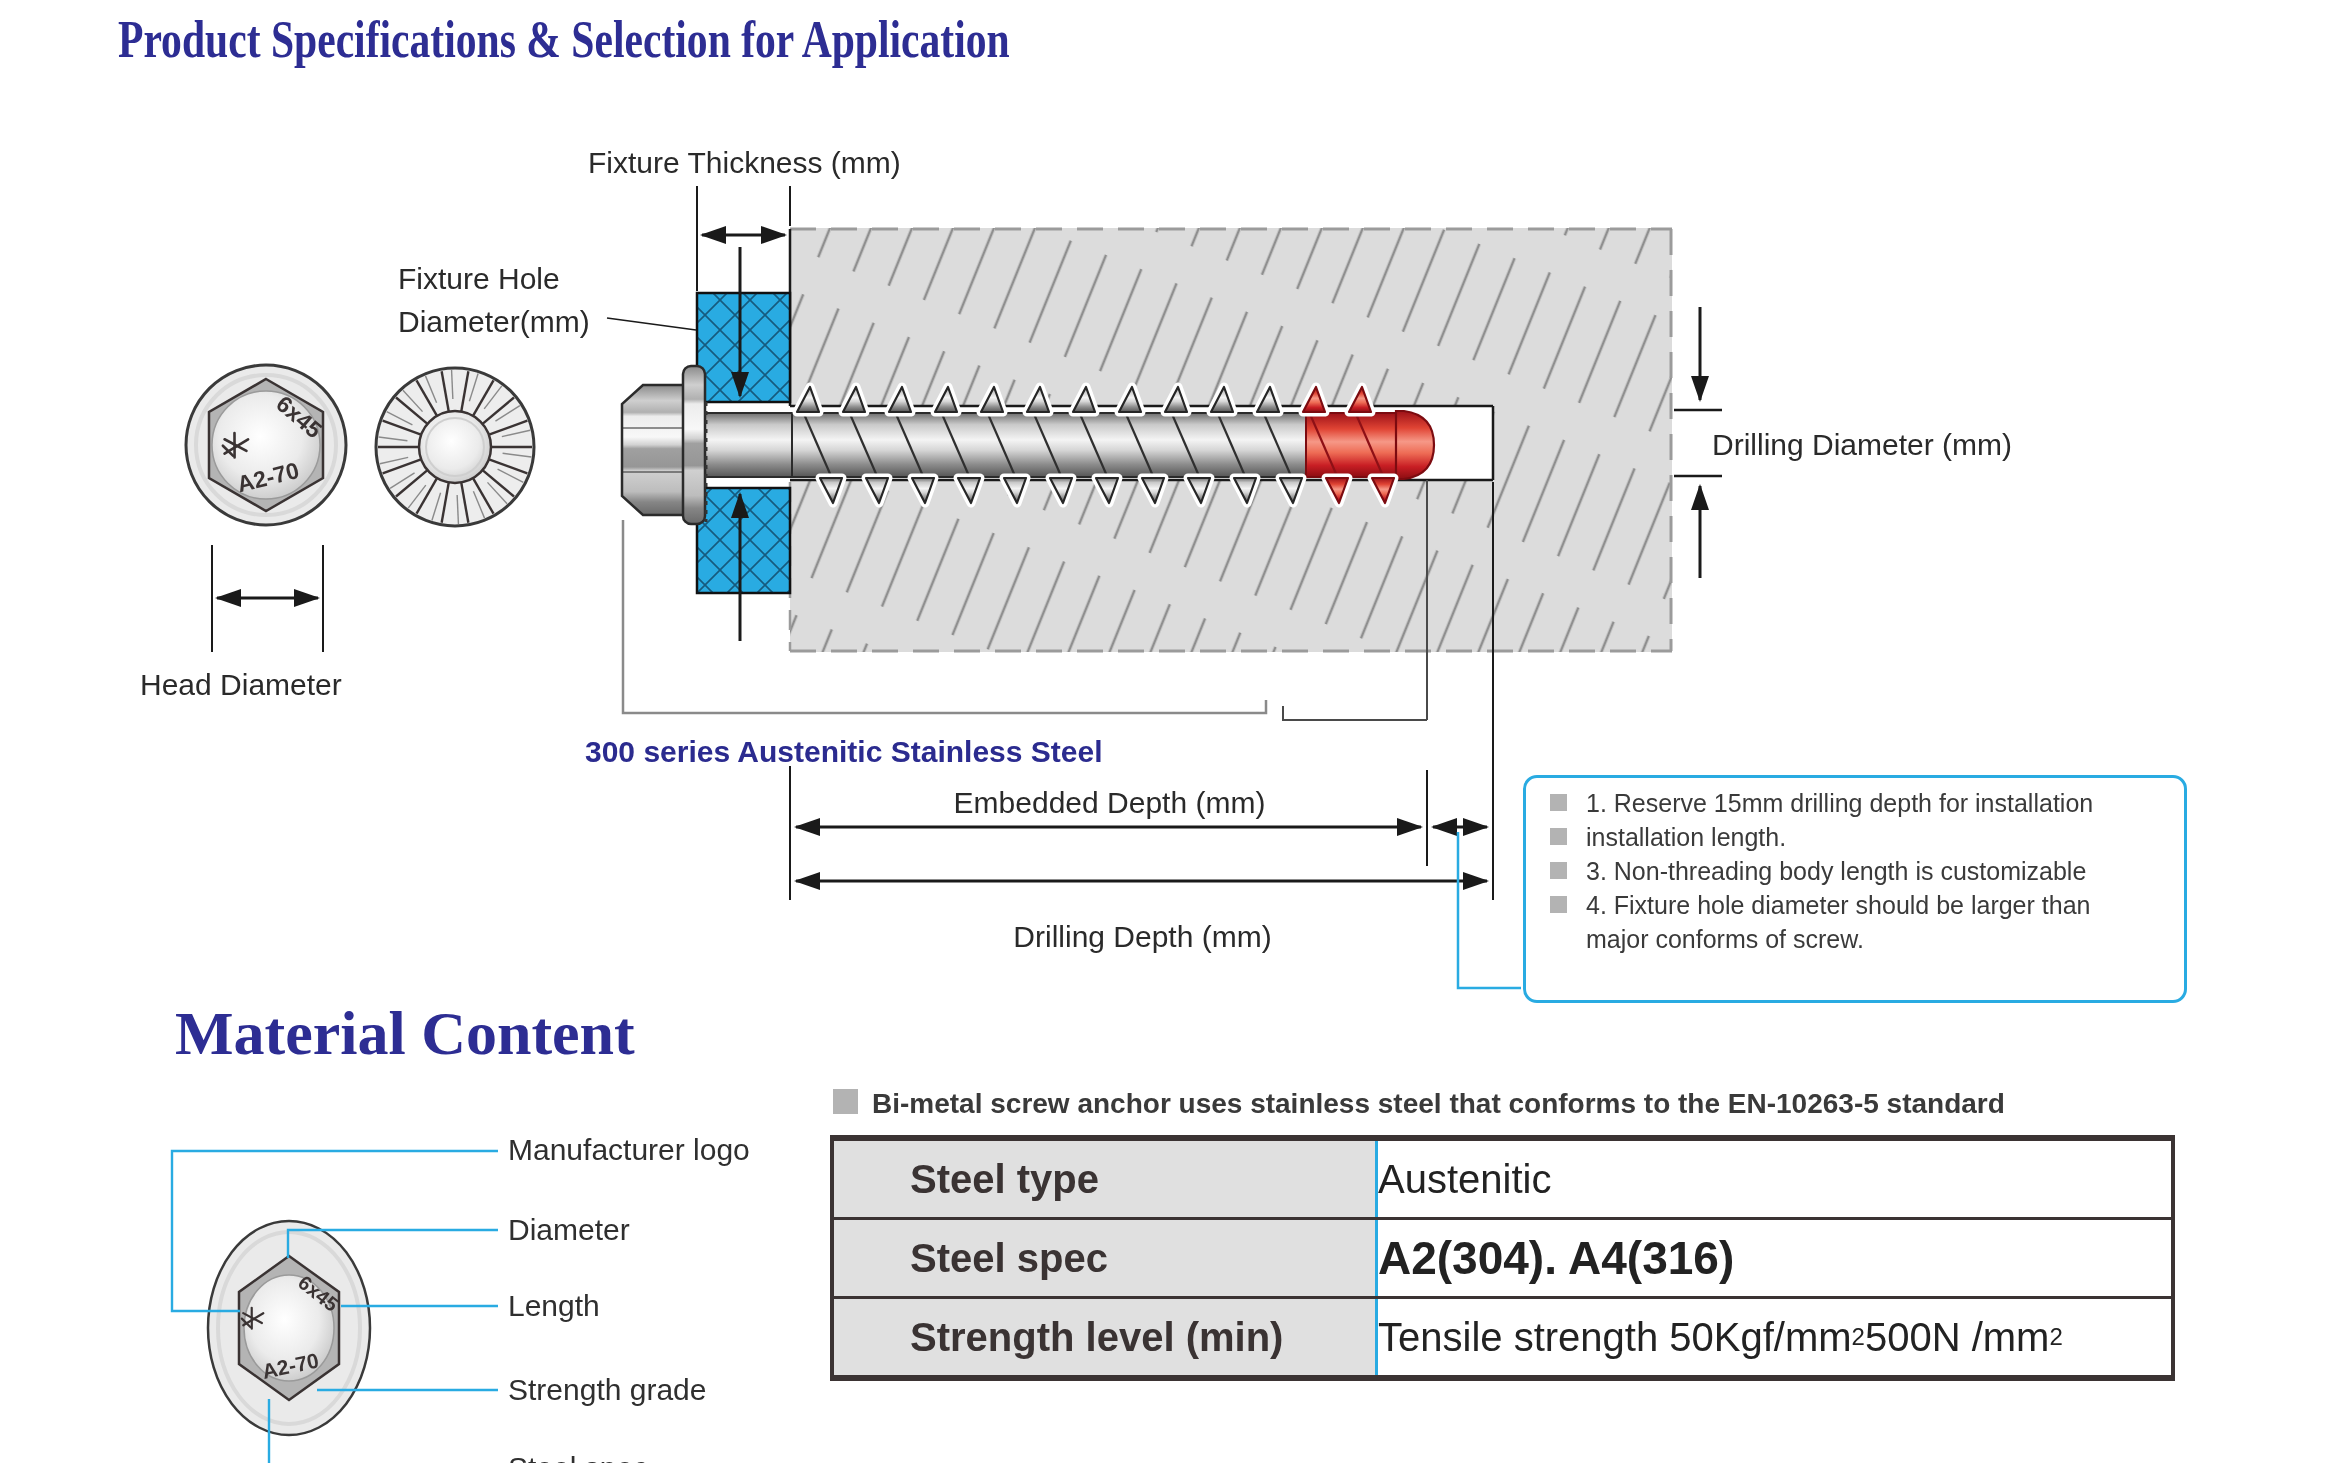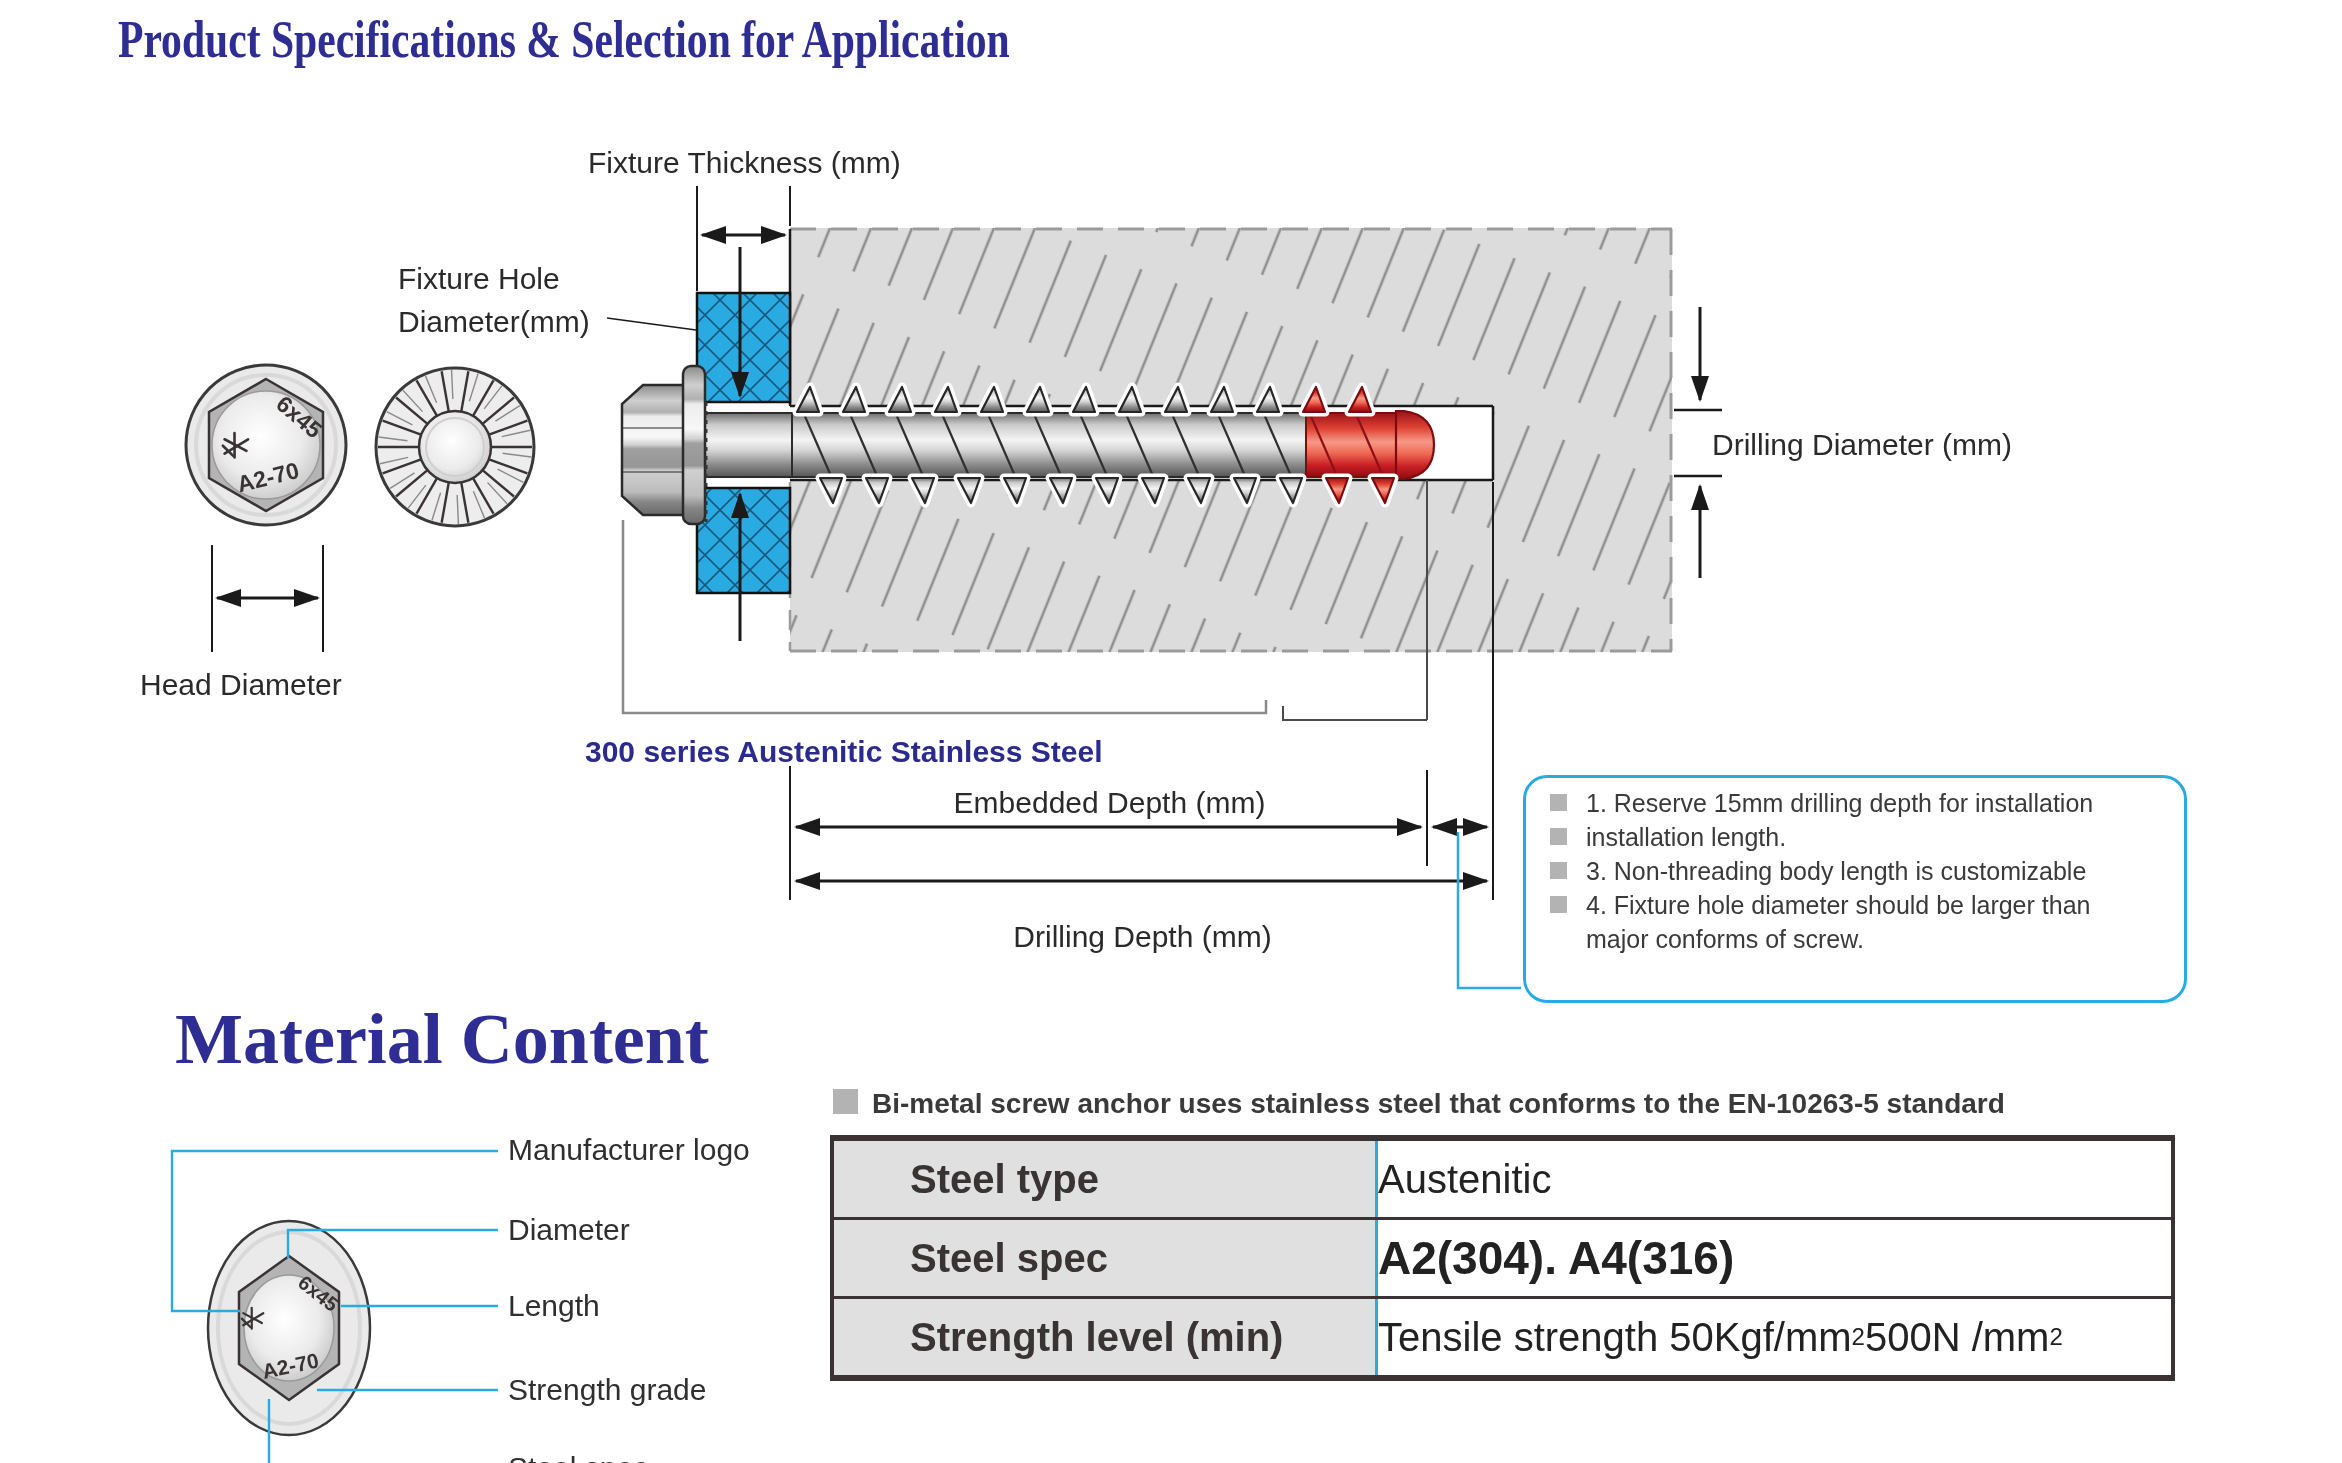--- a/index.html
+++ b/index.html
@@ -4,28 +4,28 @@
 <style>
   * { box-sizing: border-box; margin:0; padding:0; }
   html,body { background:#ffffff; }
   .page { position:relative; width:2342px; height:1463px; background:#fff; overflow:hidden;
           font-family:"Liberation Sans", sans-serif; color:#2f2f2f; }
   svg.layer { position:absolute; left:0; top:0; }
   .abs { position:absolute; }
   .title { left:118px; top:10px; font-family:"Liberation Serif", serif; font-weight:bold;
            font-size:52px; color:#2d2d93; white-space:nowrap; transform:scaleX(.80); transform-origin:left top; }
   .h2 { left:175px; top:998px; font-family:"Liberation Serif", serif; font-weight:bold;
-        font-size:72px; color:#2d2d93; white-space:nowrap; }
+        font-size:62px; color:#2d2d93; white-space:nowrap; }
   .lbl { font-size:30px; color:#2a2a2a; white-space:nowrap; }
   .lbl-c { text-align:center; }
   .navy-b { font-weight:bold; color:#2b2b8f; }
   .red-b { font-weight:bold; color:#ed1c24; }
   .red-r { color:#ed1c24; }
   .note-box { left:1523px; top:775px; width:664px; height:228px; background:#fff;
-              border:3px solid #29abe2; border-radius:24px; padding-top:8px; }
+              border:3px solid #29abe2; border-radius:14px; padding-top:8px; }
   .note-item { position:relative; padding-left:60px; font-size:25px; line-height:34px; color:#3a3a3a; }
   .note-item .bullet { position:absolute; left:24px; top:8px; width:17px; height:17px; background:#b3b3b3; }
   .std-note { left:872px; top:1088px; font-size:28px; color:#3a3a3a; white-space:nowrap;font-weight:bold; }
   .std-bullet { left:833px; top:1089px; width:25px; height:25px; background:#b3b3b3; }
   .callout { left:508px; font-size:30px; color:#2f2f2f; white-space:nowrap; }
   .spec-table { left:830px; top:1135px; width:1345px; height:246px;
                 border:4px solid #3b3333; border-top-width:6px; border-bottom-width:6px;
                 display:flex; flex-direction:column; background:#fff; }
   .trow { display:flex; flex:1; border-top:3px solid #3b3333; }
   .trow:first-child { border-top:none;justify-content:flex-end; }

